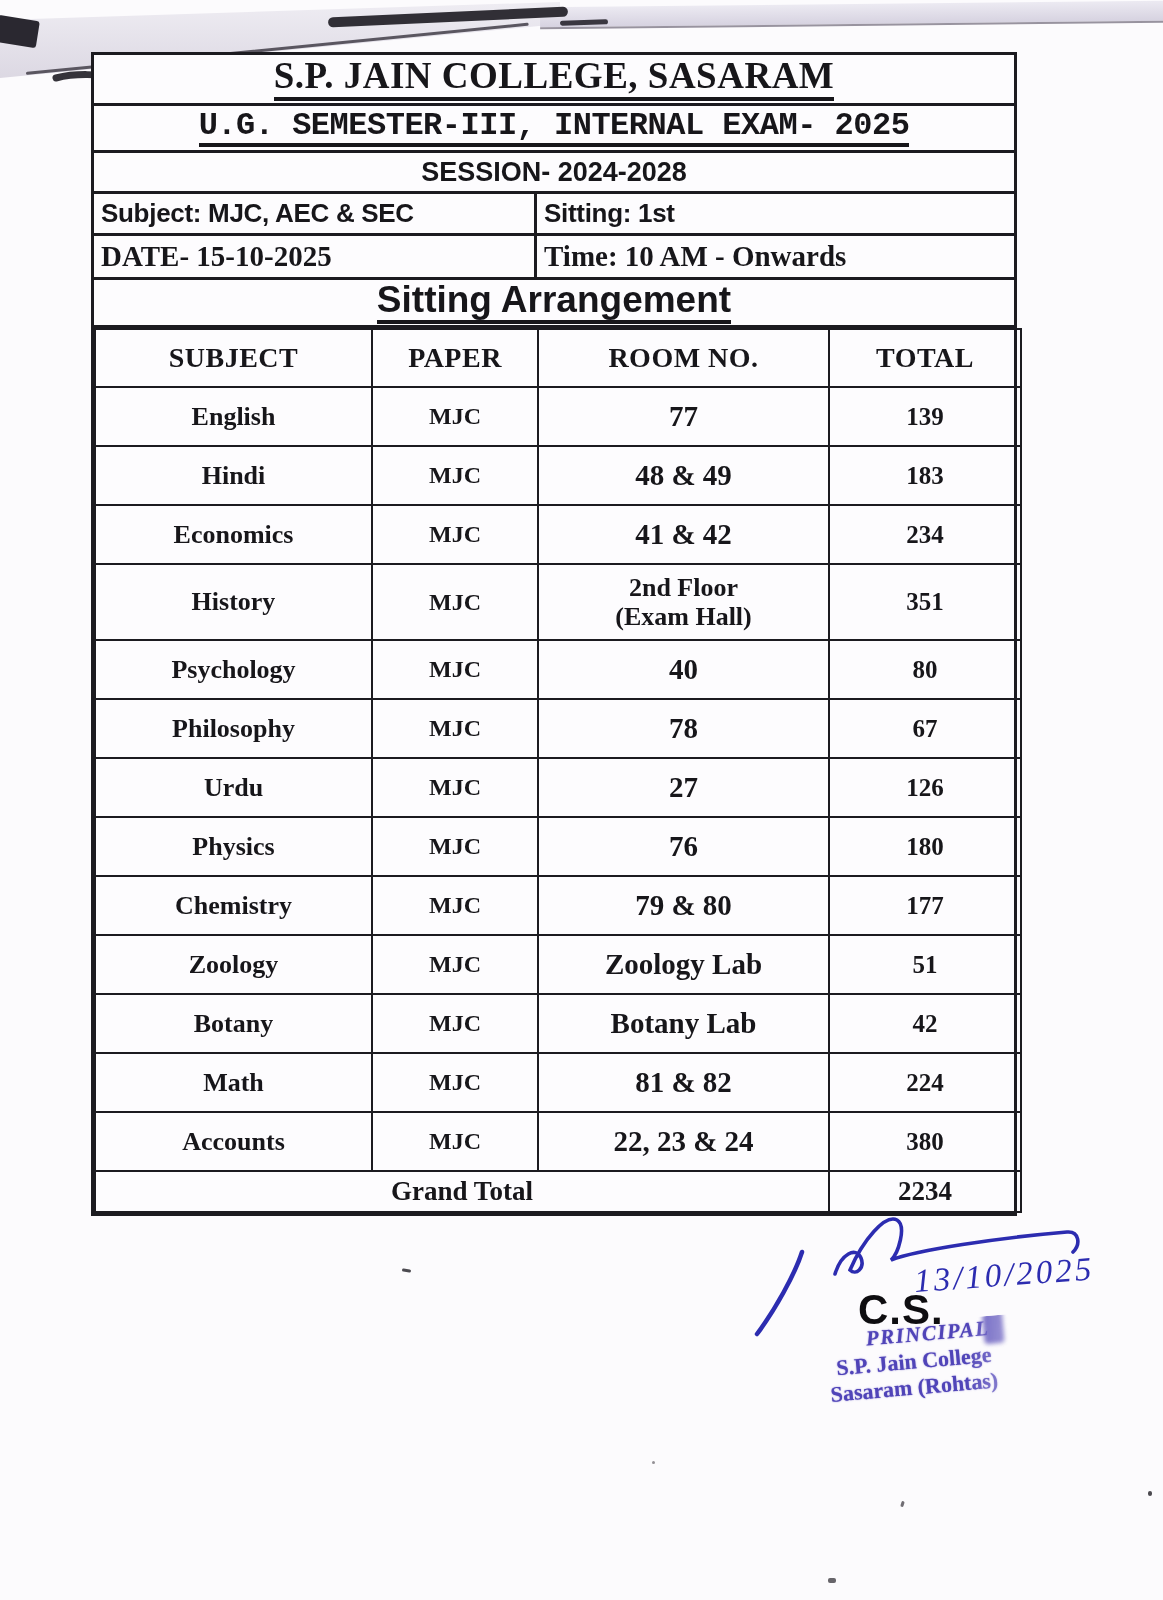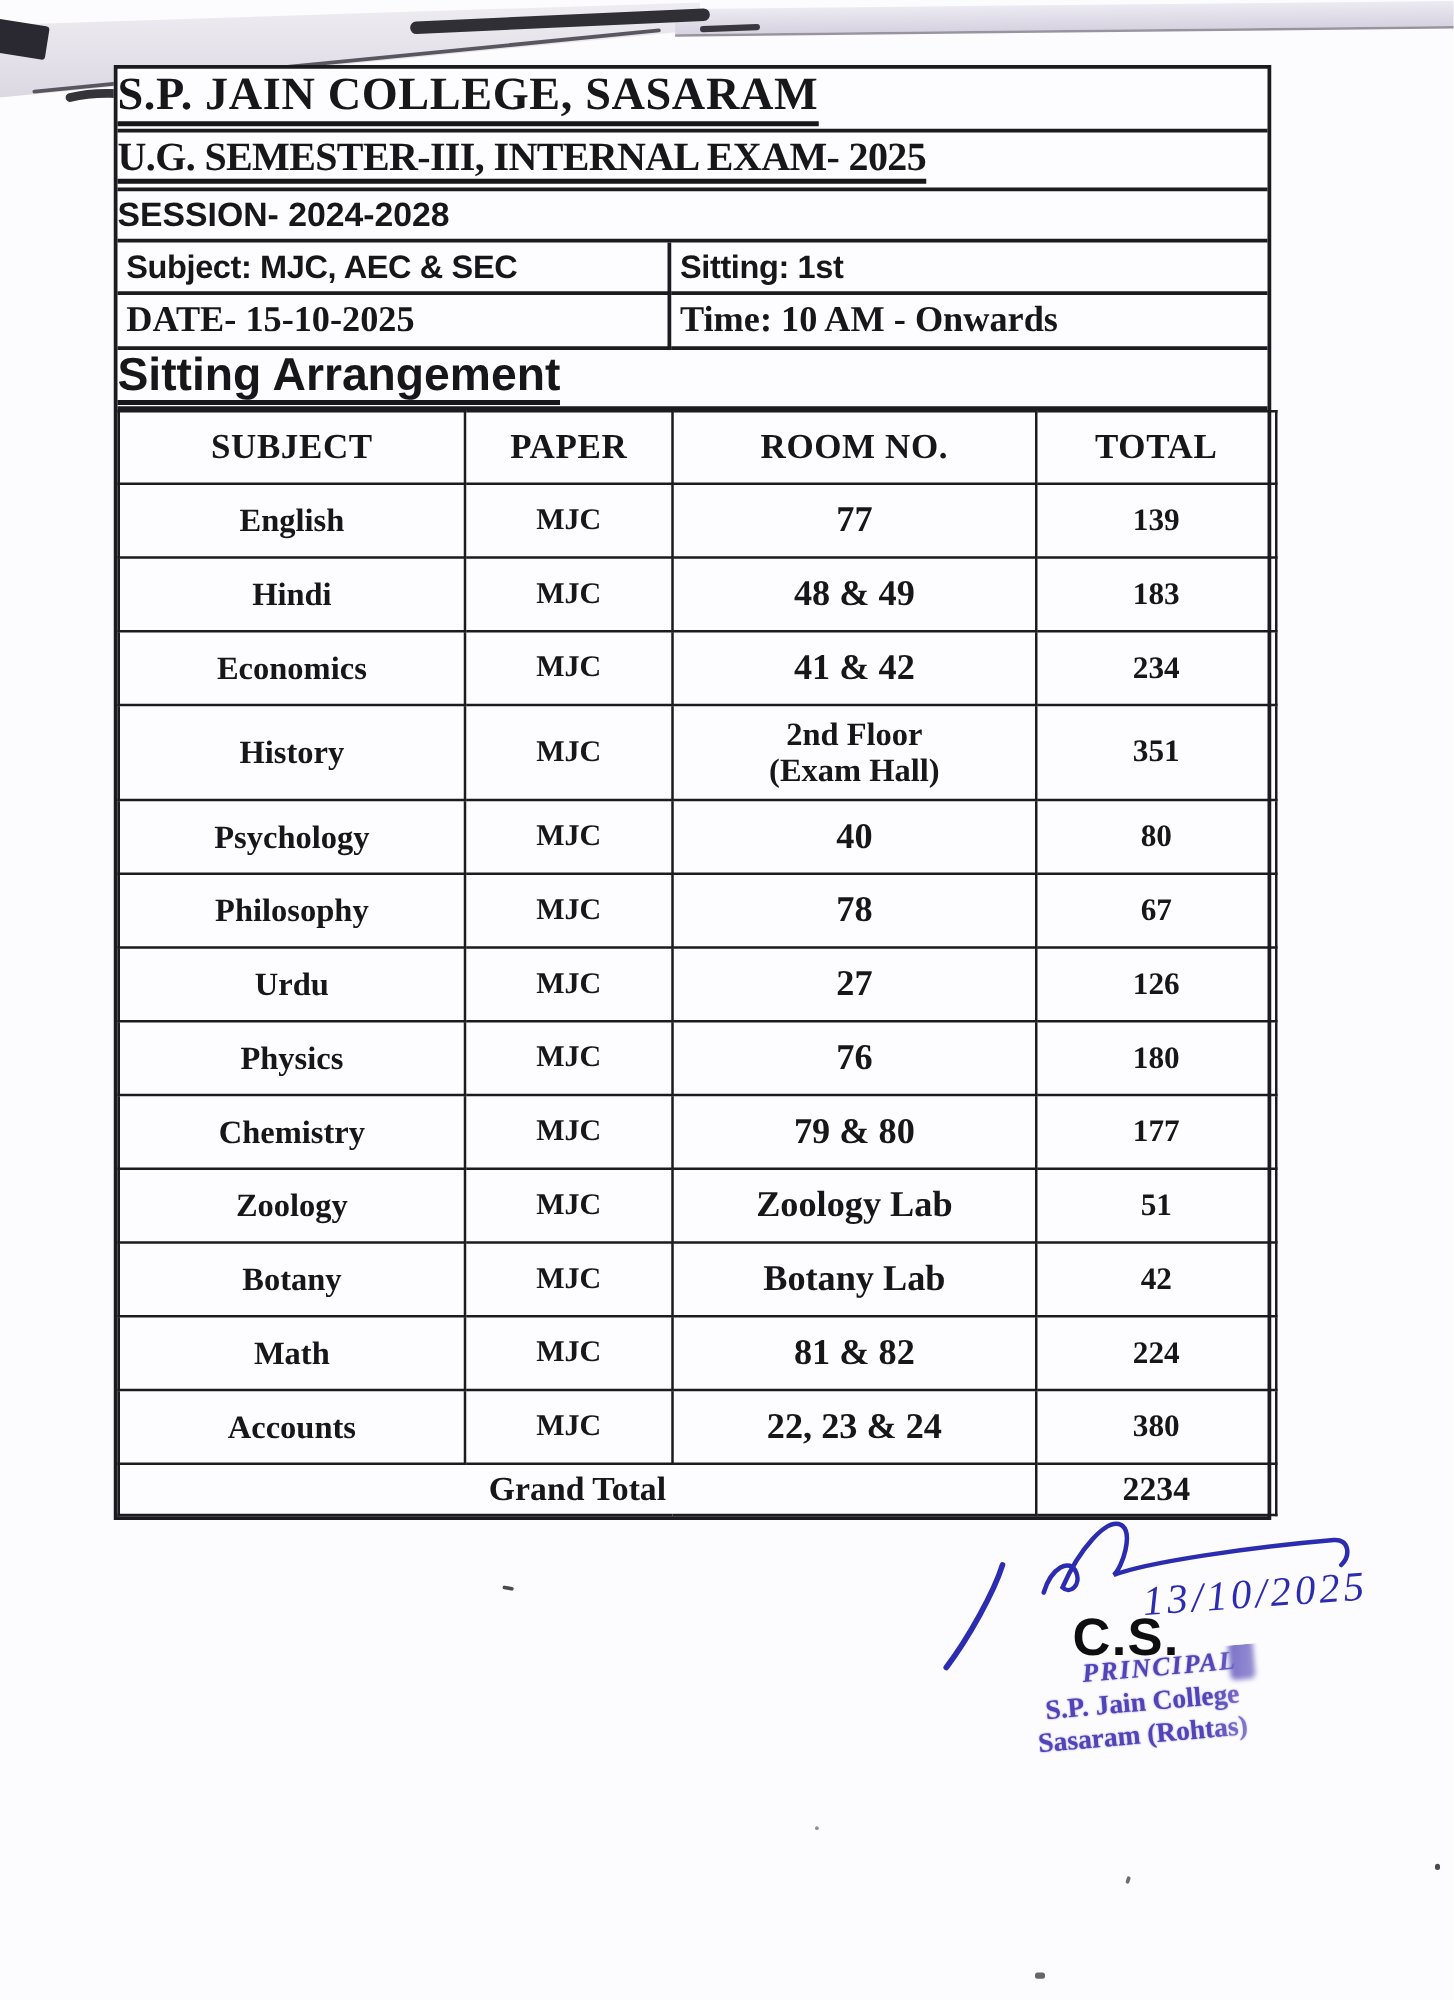--- a/index.html
+++ b/index.html
@@ -45,25 +45,25 @@
   .staple { position:absolute; left:48px; top:62px; }
 
   
   .doc {
     position:absolute; left:91px; top:52px; width:926px;
     box-sizing:border-box; border:3px solid #1c1b20;
     background:#fdfcfe;
   }
   .hrow {
     box-sizing:border-box; border-bottom:3px solid #1c1b20;
-    display:flex; align-items:center; 
+    display:flex; align-items:center; justify-content:center;
     font-weight:bold;
   }
   .hrow-college   { height:51px; font-size:37px; letter-spacing:0.5px; }
-  .hrow-exam      { height:47px; font-size:32px; font-family:Liberation Serif, serif; letter-spacing:-0.5px; }
+  .hrow-exam      { height:47px; font-size:32px; font-family:Liberation Mono, monospace; letter-spacing:-0.5px; }
   .hrow-session   { height:41px; font-size:27px; font-family:"Liberation Sans","DejaVu Sans",sans-serif; }
   .hrow-arrange   { height:48px; font-size:37px; font-family:"Liberation Sans","DejaVu Sans",sans-serif; }
   .u-thick { border-bottom:4px solid #17161a; padding-bottom:1px; line-height:1.05; }
   .info-grid { display:grid; grid-template-columns:443px 1fr; }
   .info-cell {
     box-sizing:border-box; height:42px; border-bottom:3px solid #1c1b20;
     display:flex; align-items:center; padding-left:7px; font-weight:bold;
   }
   .info-sans { font-size:26px; font-family:Liberation Sans, sans-serif; letter-spacing:-0.3px; }
   .info-serif { font-size:29px; height:44px; }

